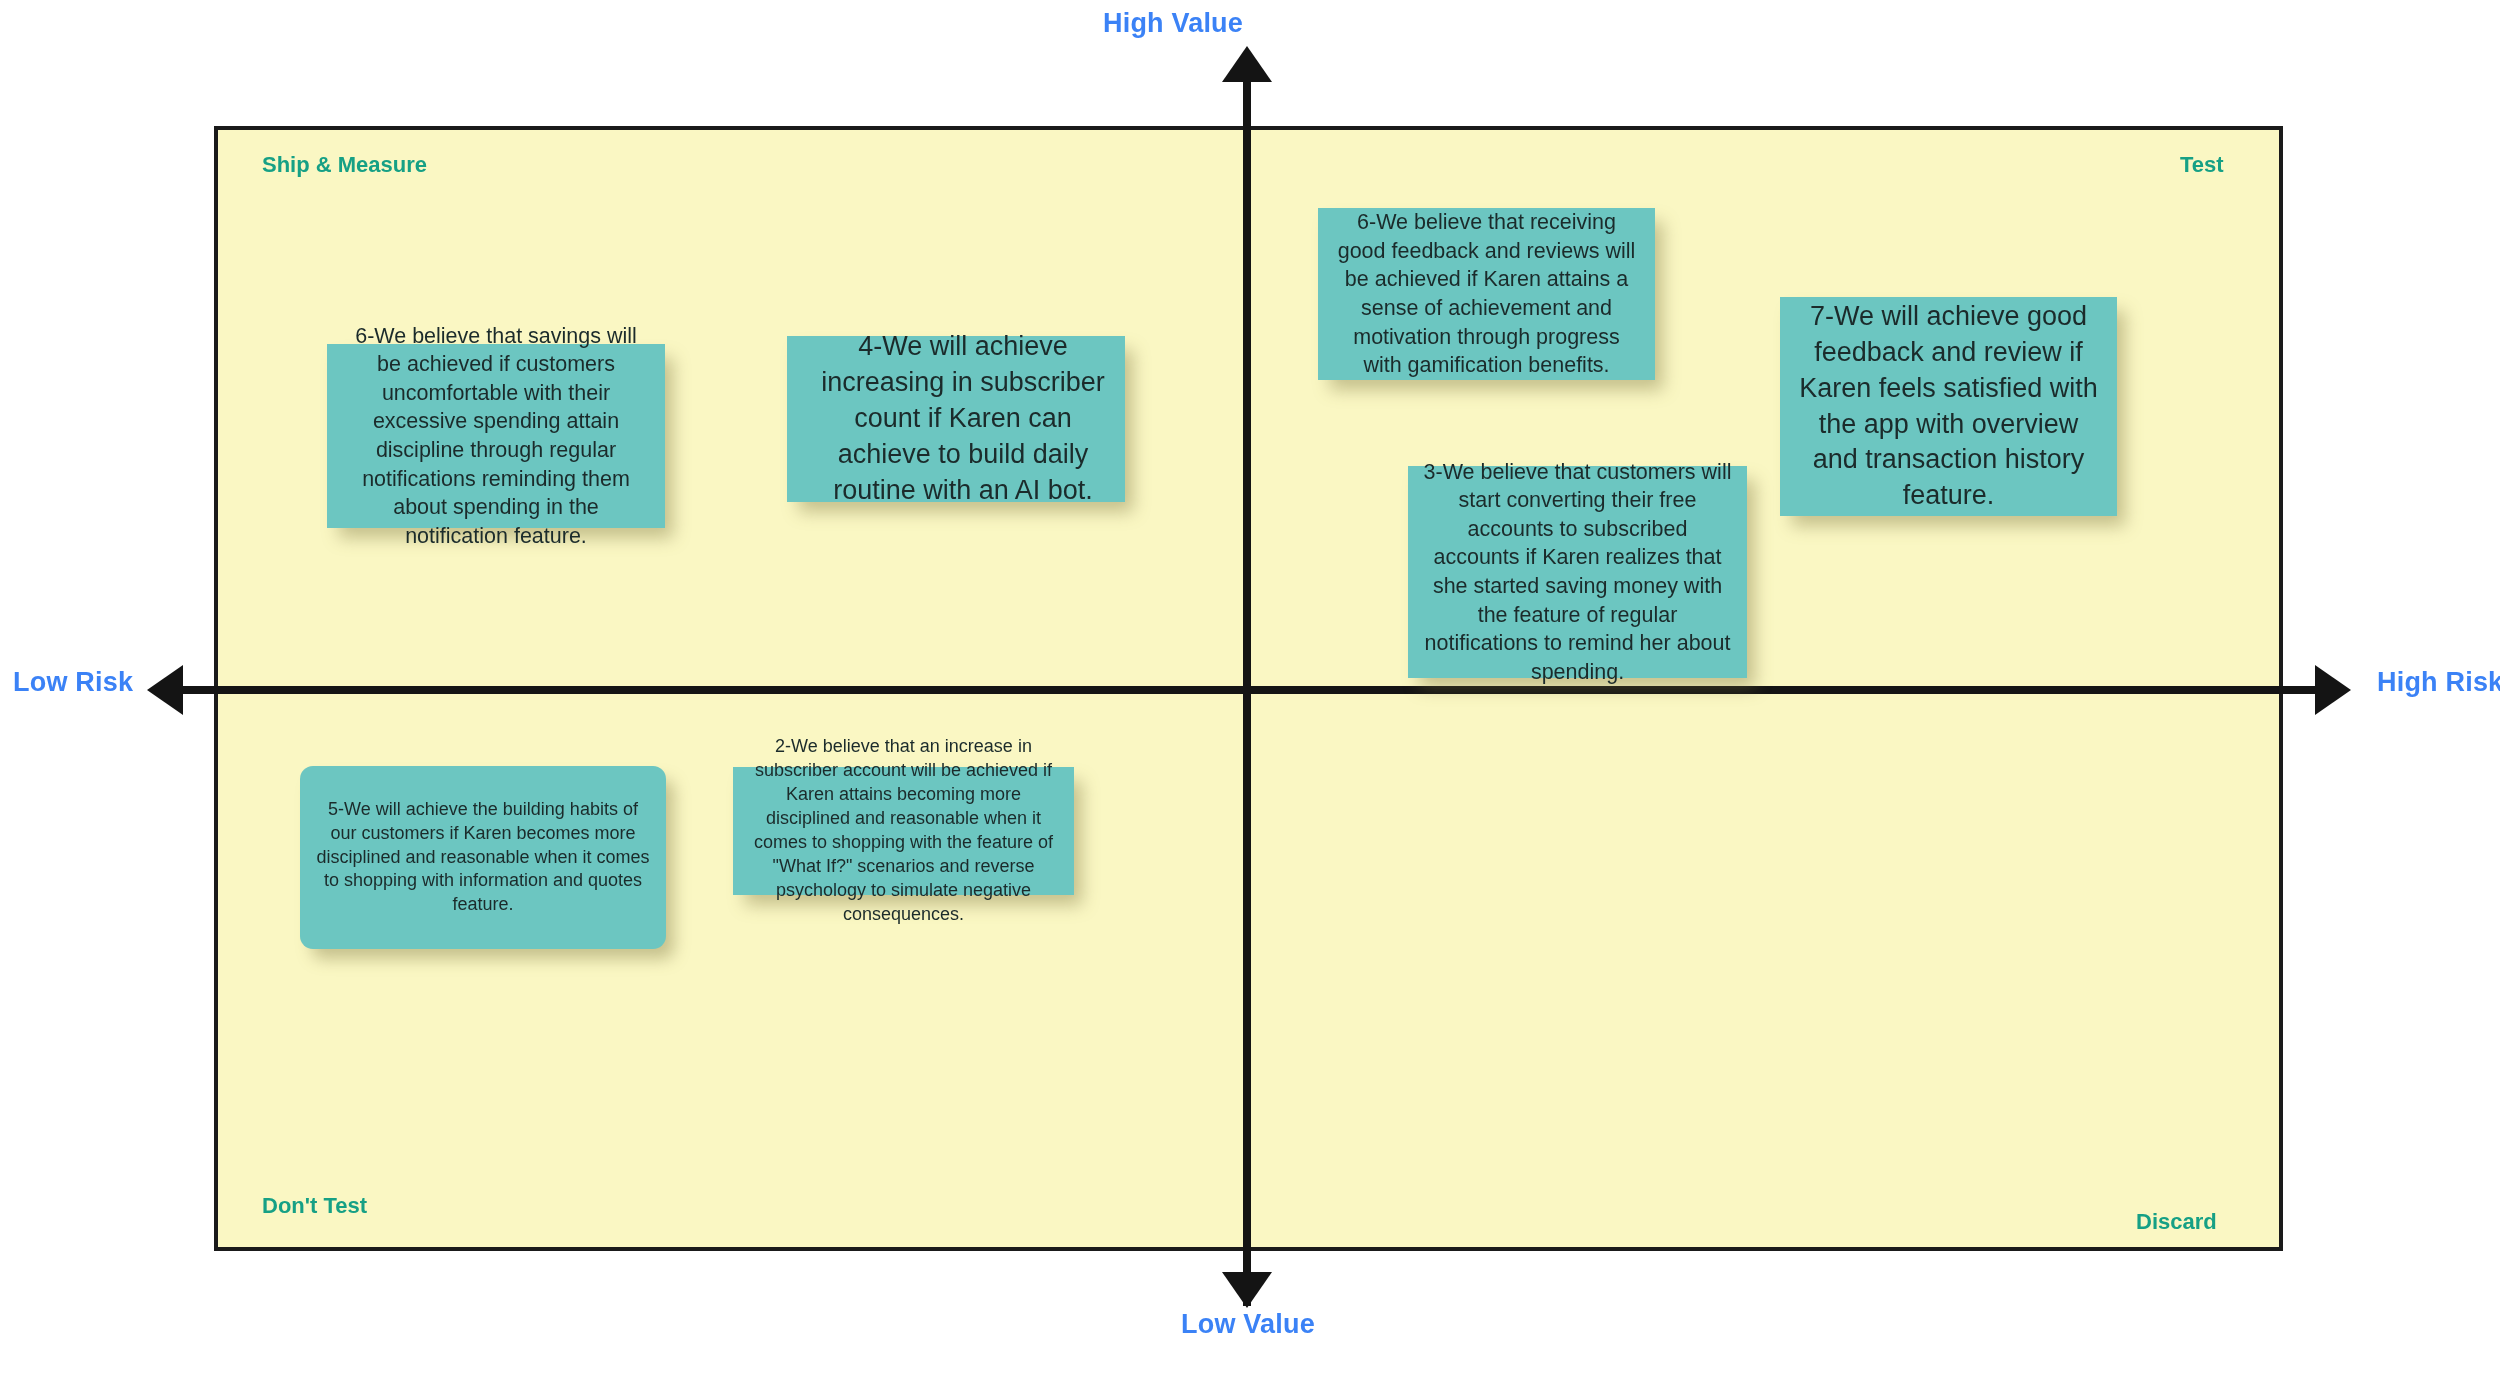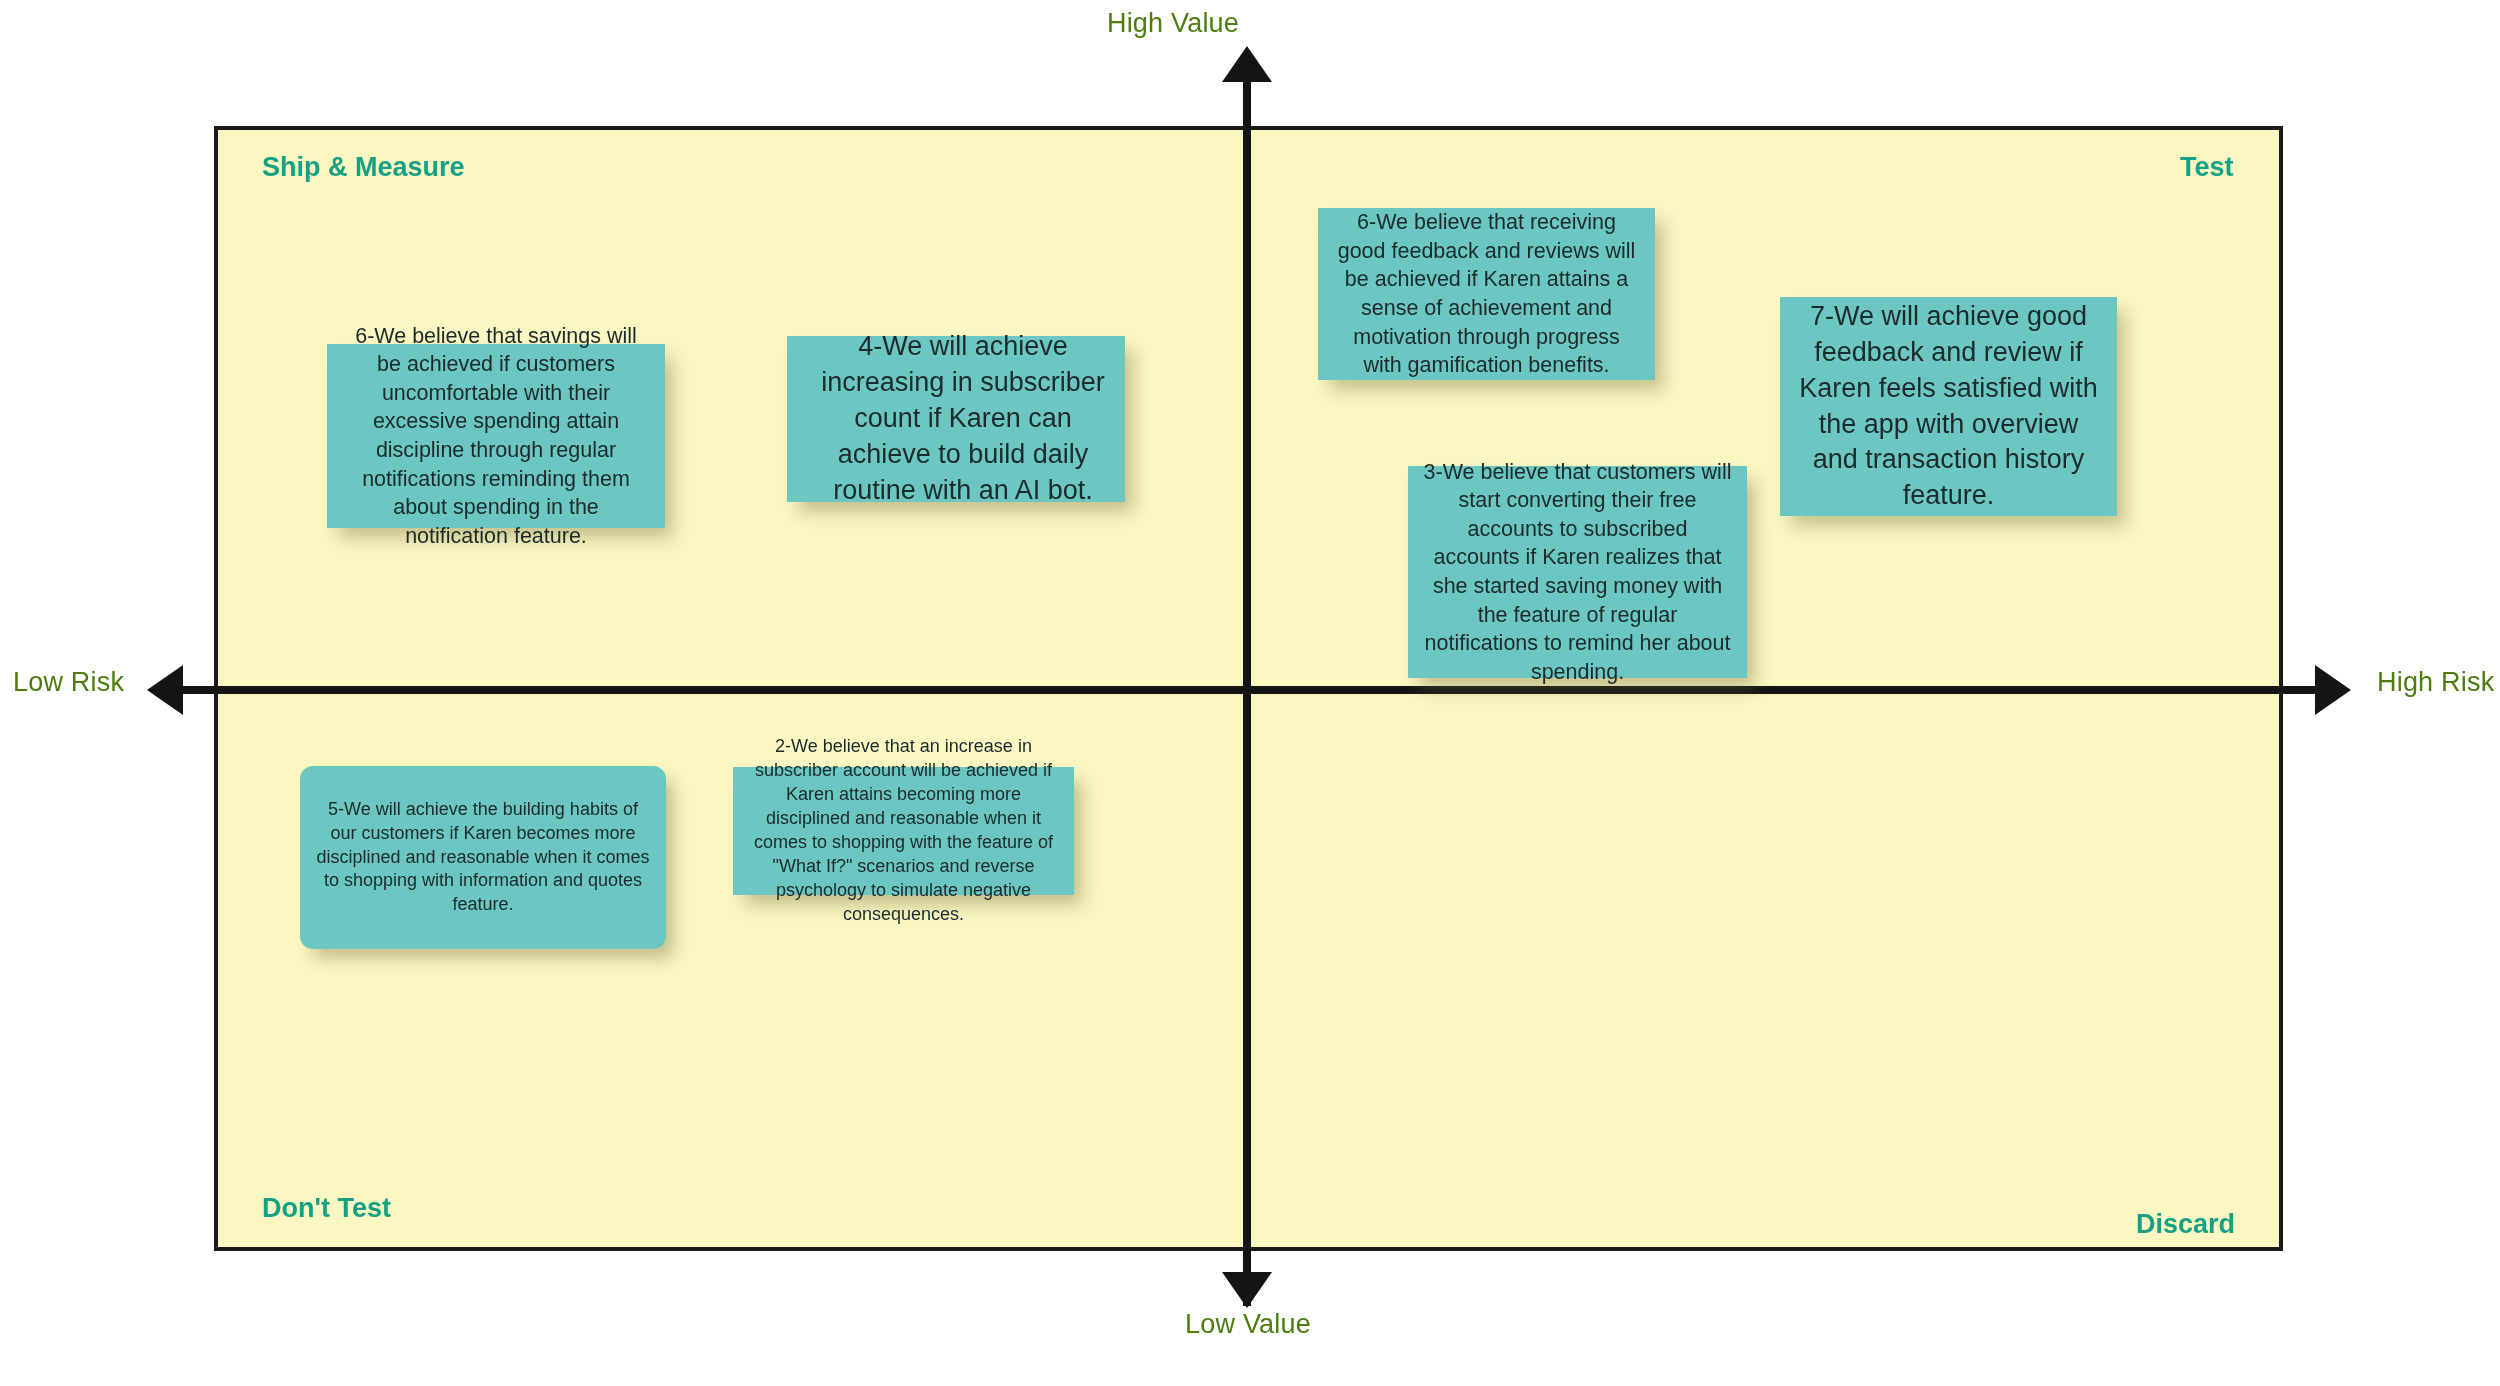--- a/index.html
+++ b/index.html
@@ -77,37 +77,37 @@
     left: 2315px;
     top: 665px;
     border-top: 25px solid transparent;
     border-bottom: 25px solid transparent;
     border-left: 36px solid #141414;
   }
 
   
   .axis-label {
     position: absolute;
-    color: #4d7c0f;
-    font-weight: normal;
+    color: #3b82f6;
+    font-weight: bold;
     font-size: 27px;
     white-space: nowrap;
     letter-spacing: 0.2px;
   }
   .lbl-high-value { left: 1173px; top: 8px; transform: translateX(-50%); }
   .lbl-low-value  { left: 1248px; top: 1340px; transform: translate(-50%, -100%); }
   .lbl-low-risk   { left: 13px;  top: 682px; transform: translateY(-50%); }
   .lbl-high-risk  { left: 2377px; top: 682px; transform: translateY(-50%); }
 
   
   .quad-label {
     position: absolute;
     color: #16A085;
     font-weight: bold;
-    font-size: 27px;
+    font-size: 22px;
     white-space: nowrap;
   }
   .quad-ship    { left: 262px; top: 152px; }
   .quad-test    { left: 2180px; top: 152px; }
   .quad-dont    { left: 262px; top: 1193px; }
   .quad-discard { left: 2136px; top: 1209px; }
 
   
   .note {
     position: absolute;

